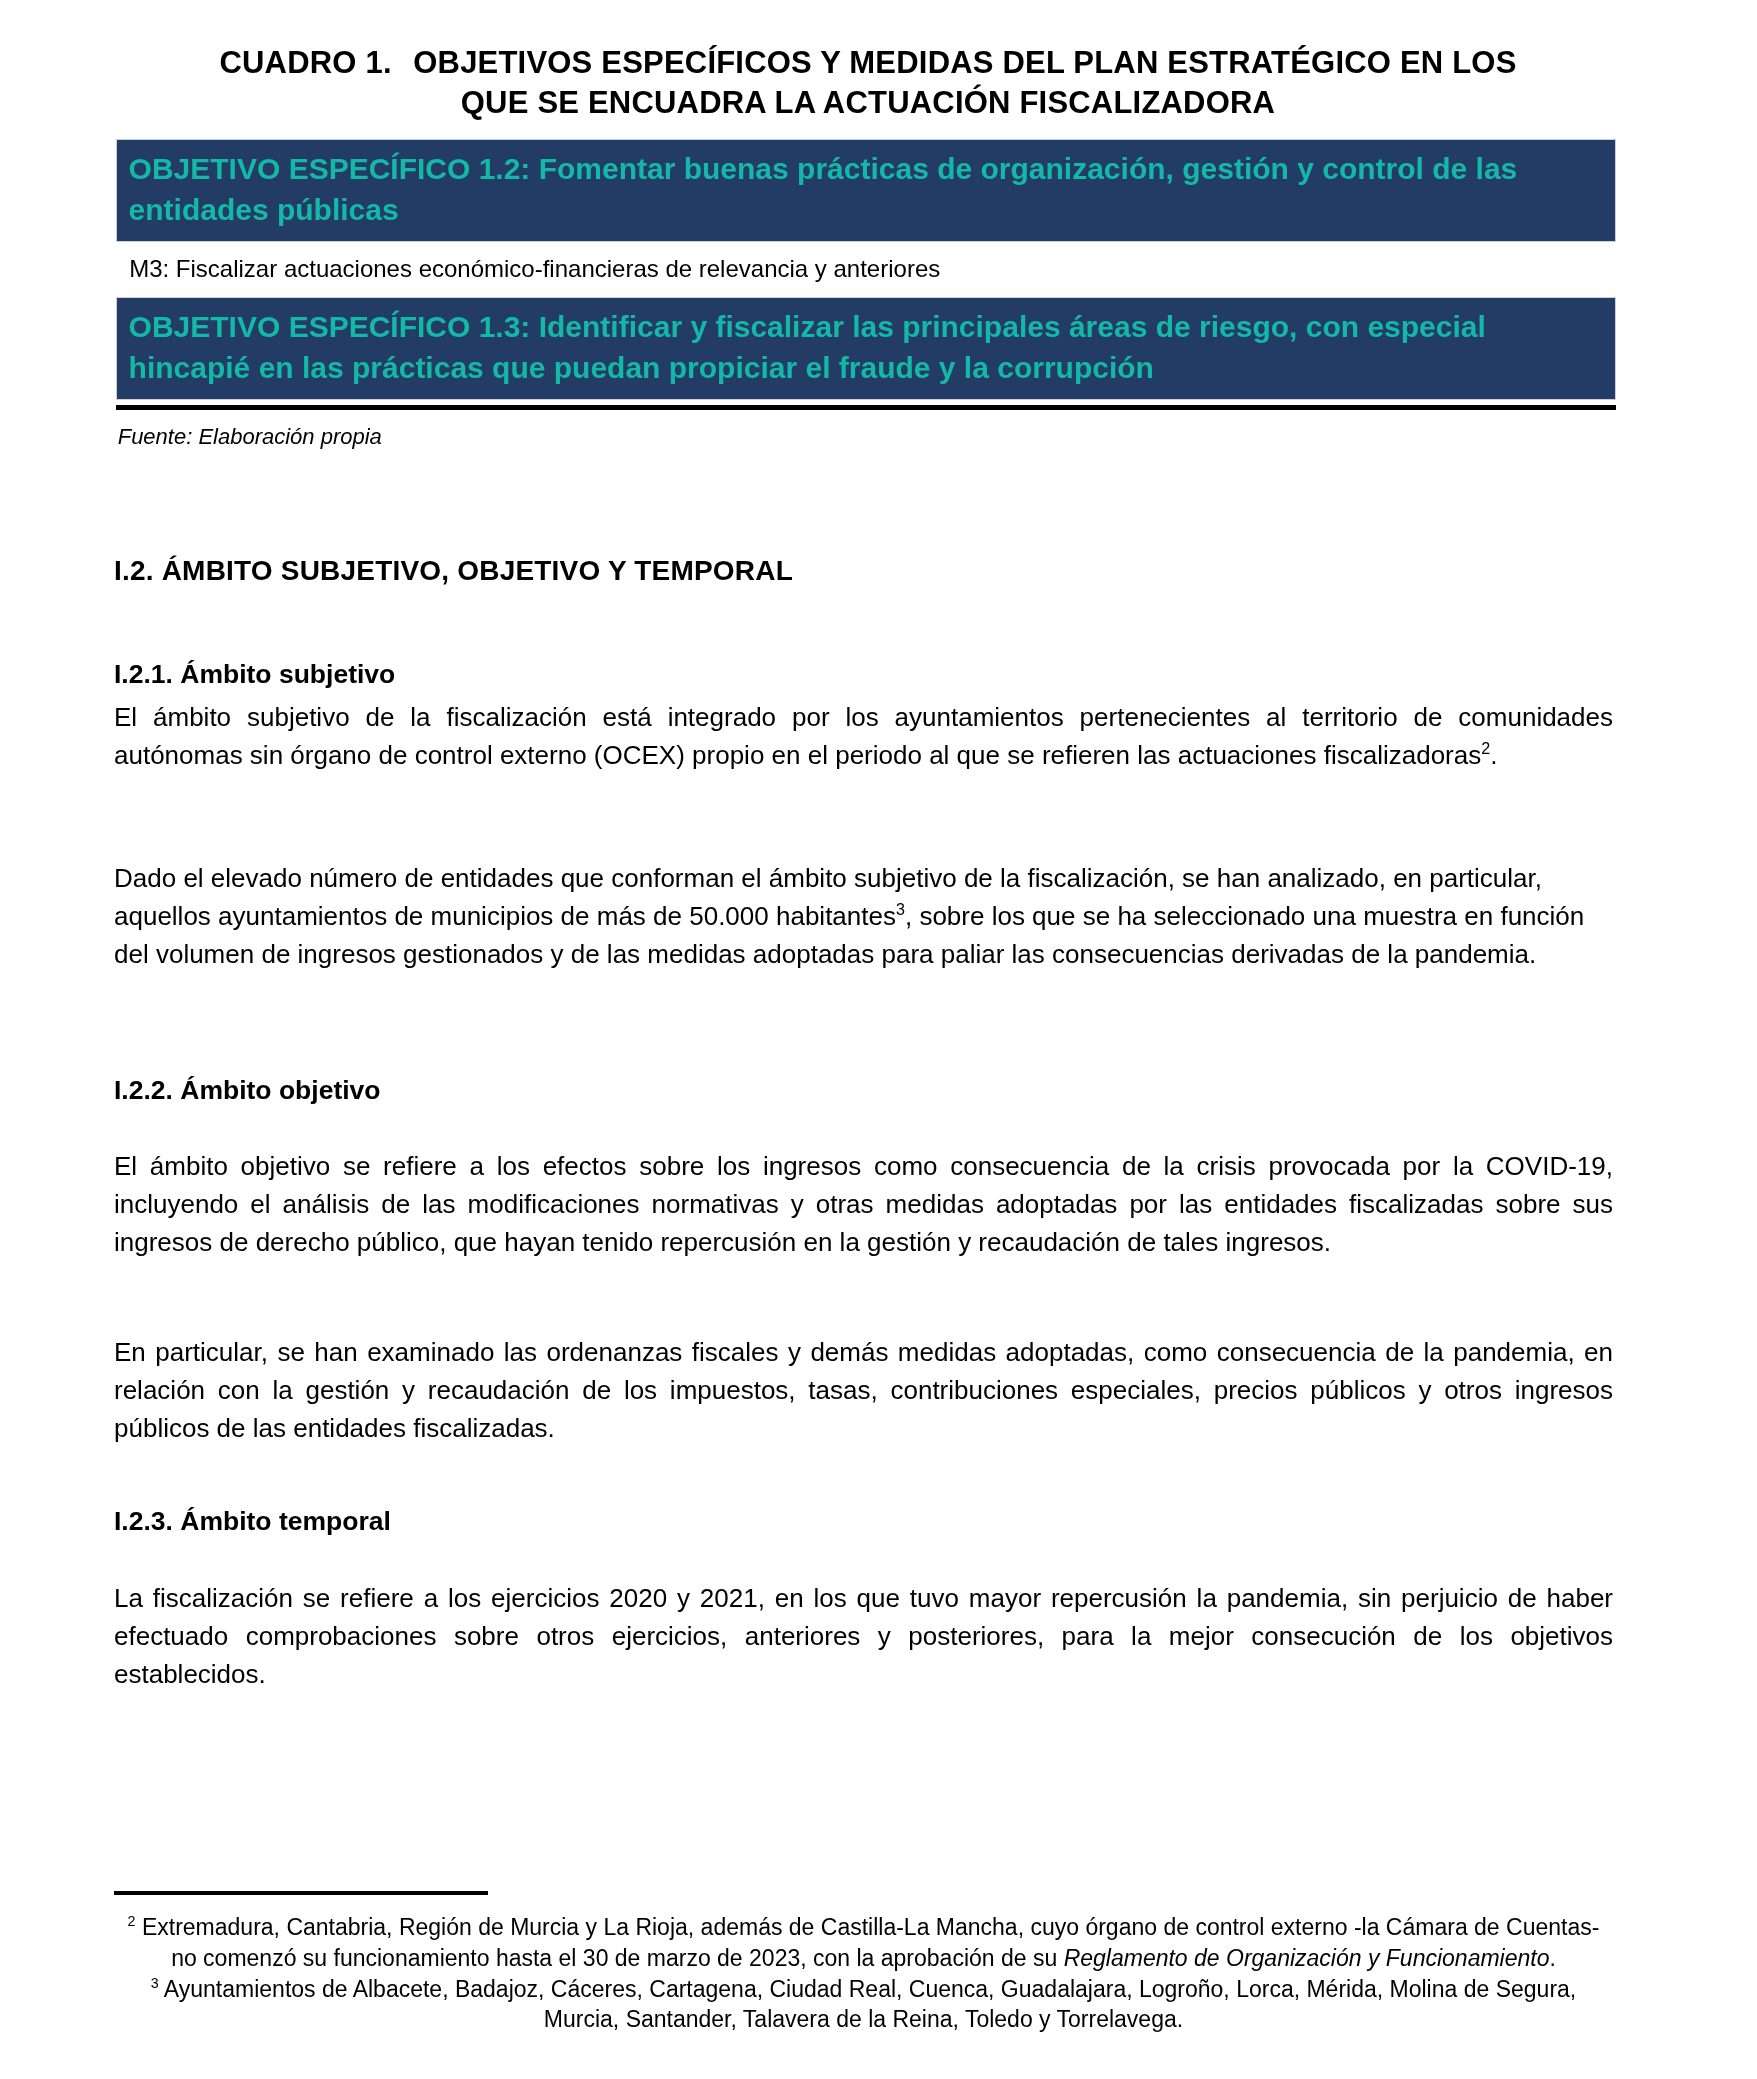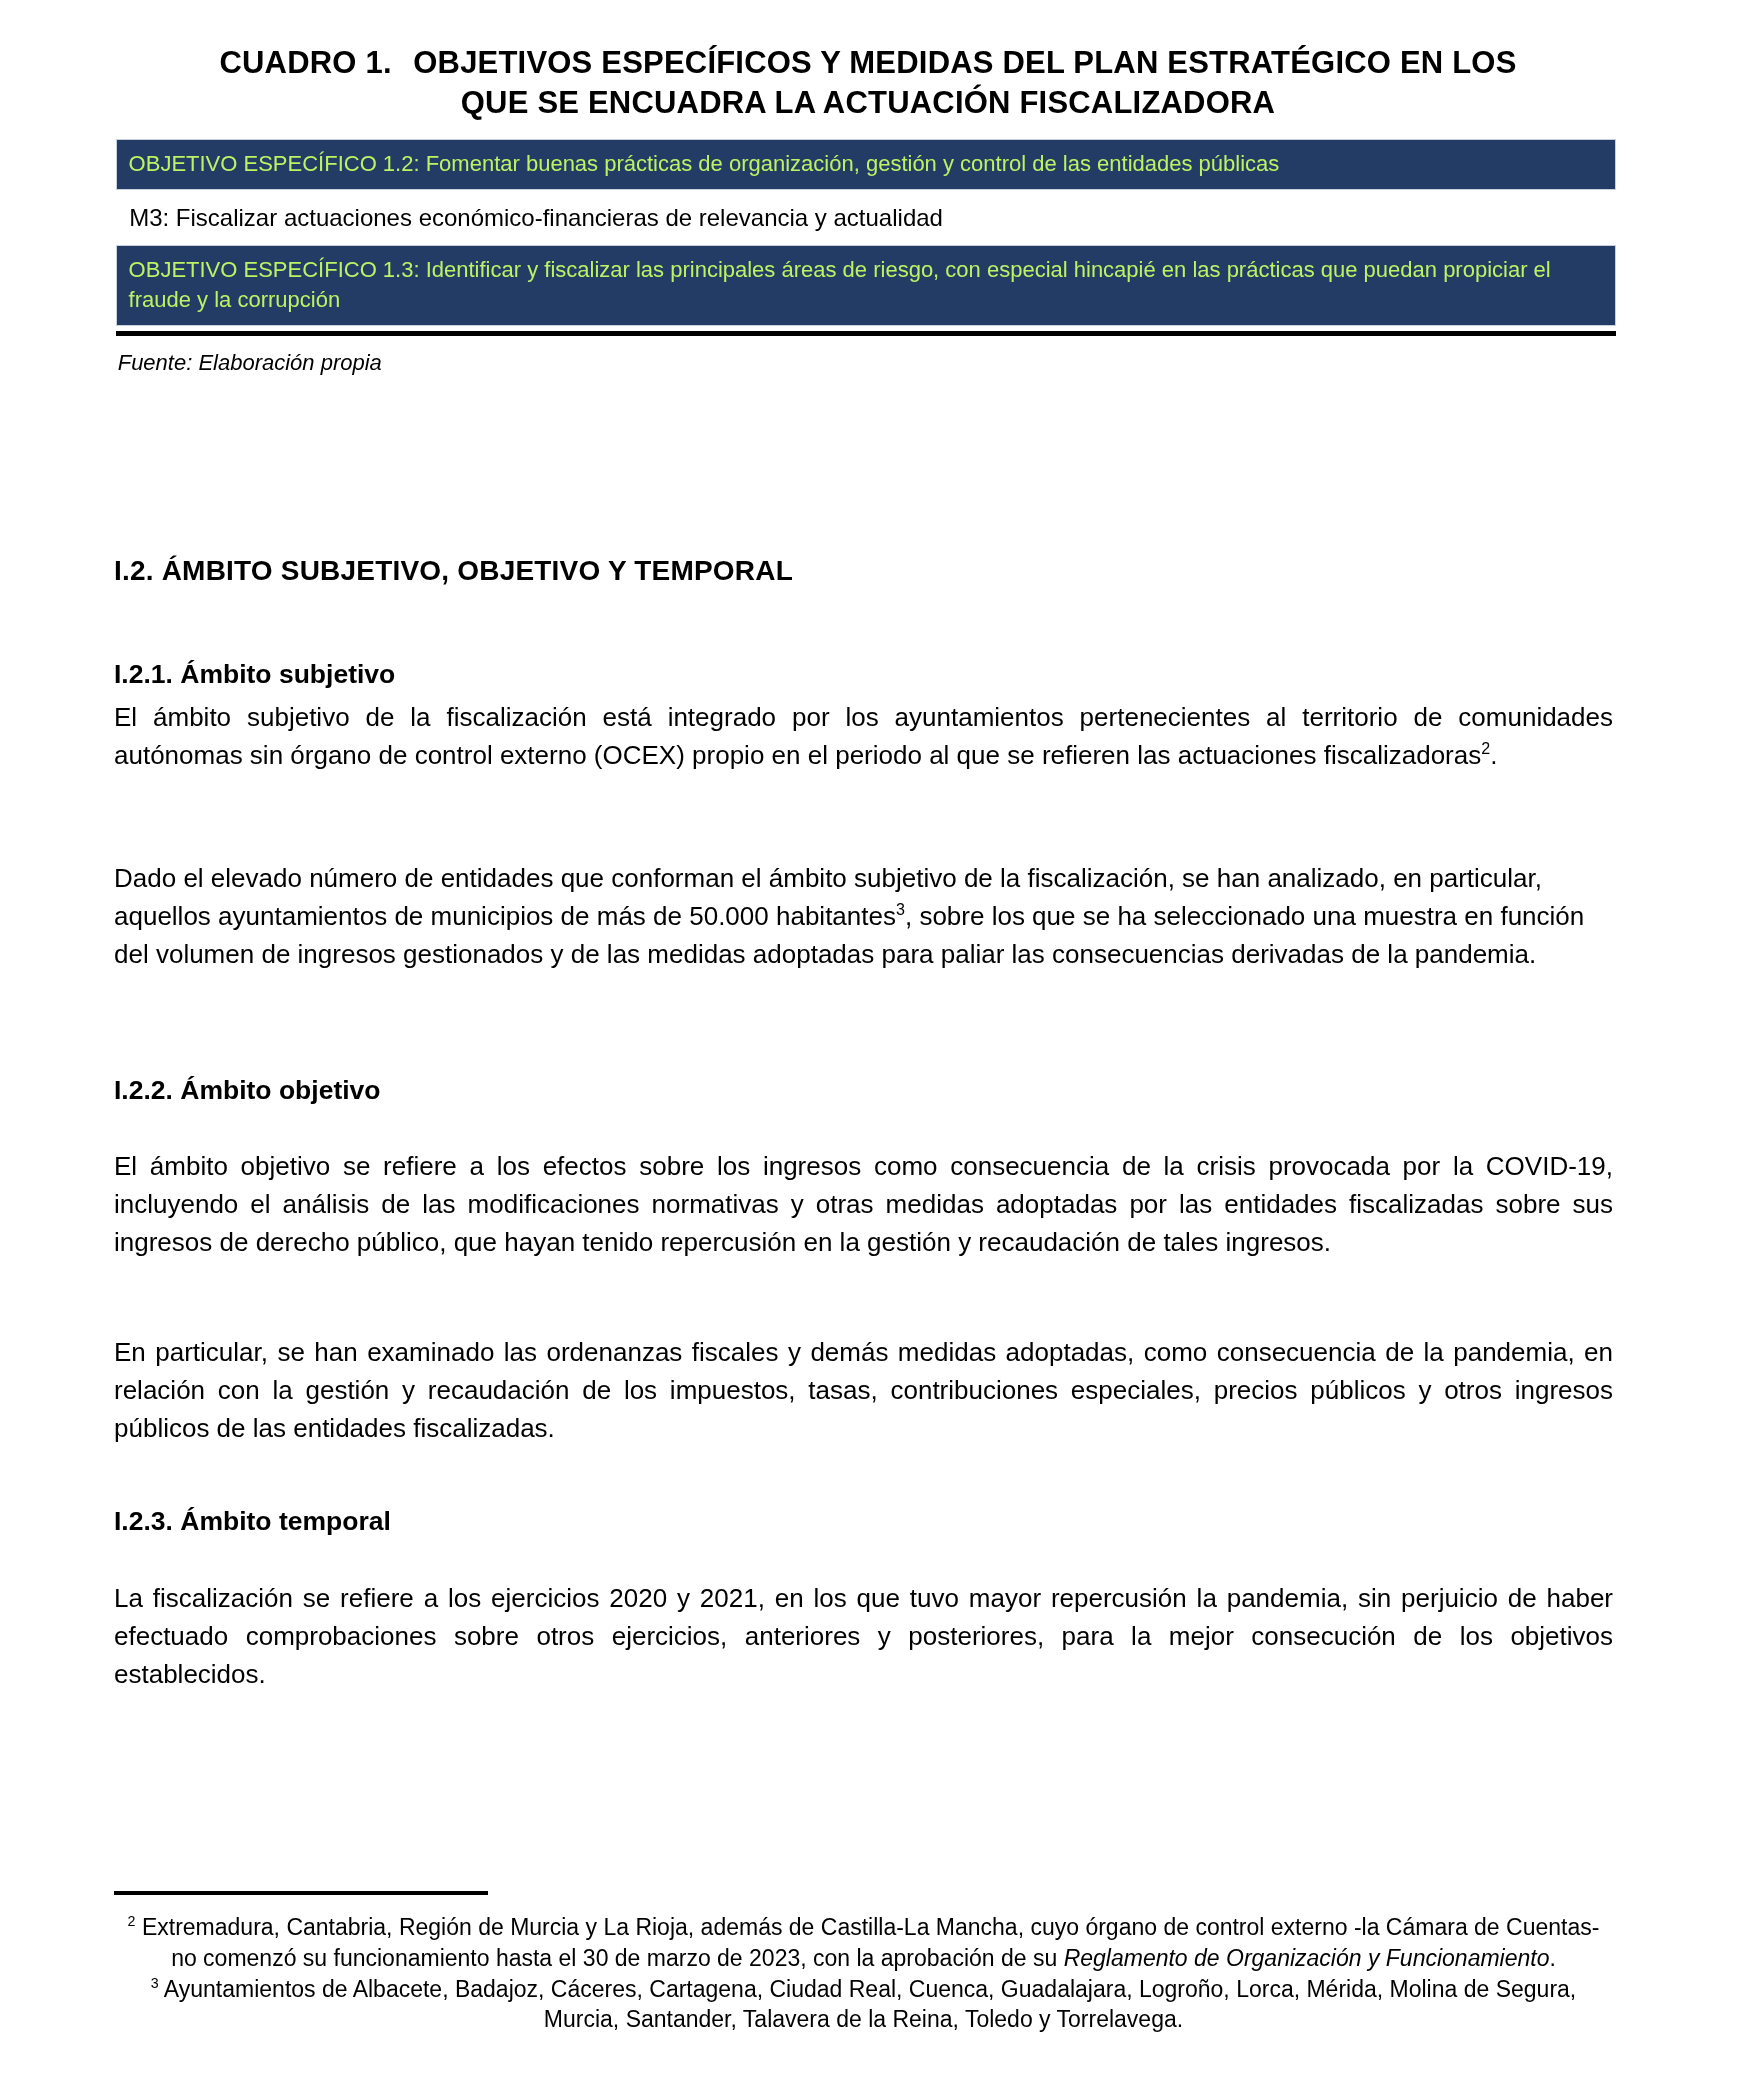--- a/index.html
+++ b/index.html
@@ -39,23 +39,23 @@
 
   
   .cuadro {
     position: absolute;
     left: 116px;
     top: 139px;
     width: 1500px;
   }
   .obj-bar {
     background: #223C65;
-    color: #bef264;
-    font-weight: normal;
-    font-size: 22px;
+    color: #14b8a6;
+    font-weight: bold;
+    font-size: 30px;
     line-height: 1.36;
     padding: 9px 11.6px 10px 11.6px;
     box-sizing: border-box;
     width: 100%;
     border-top: 1.7px solid #c9cfdb;
     border-left: 1.7px solid #c9cfdb;
     border-right: 1.7px solid #c9cfdb;
     border-bottom: 1.7px solid #c9cfdb;
   }
   .medida {
@@ -139,21 +139,21 @@
 <div class="page">
 
   <div class="doc-title">
     <span class="t-line"><span class="t-num">CUADRO 1.</span><span>OBJETIVOS ESPECÍFICOS Y MEDIDAS DEL PLAN ESTRATÉGICO EN LOS</span></span>
     <span class="t-line">QUE SE ENCUADRA LA ACTUACIÓN FISCALIZADORA</span>
   </div>
 
   <div class="cuadro">
 
     <div class="obj-bar">OBJETIVO ESPECÍFICO 1.2: Fomentar buenas prácticas de organización, gestión y control de las entidades públicas</div>
-    <div class="medida">M3: Fiscalizar actuaciones económico-financieras de relevancia y actualidad</div>
+    <div class="medida">M3: Fiscalizar actuaciones económico-financieras de relevancia y anteriores</div>
 
     <div class="obj-bar">OBJETIVO ESPECÍFICO 1.3: Identificar y fiscalizar las principales áreas de riesgo, con especial hincapié en las prácticas que puedan propiciar el fraude y la corrupción</div>
 
     <div class="cuadro-rule"></div>
     <div class="fuente">Fuente: Elaboración propia</div>
   </div>
 
   <div class="h2" style="top:555px;">I.2. ÁMBITO SUBJETIVO, OBJETIVO Y TEMPORAL</div>
 
   <div class="h3" style="top:638px;margin-top:21px;">I.2.1. Ámbito subjetivo</div>

